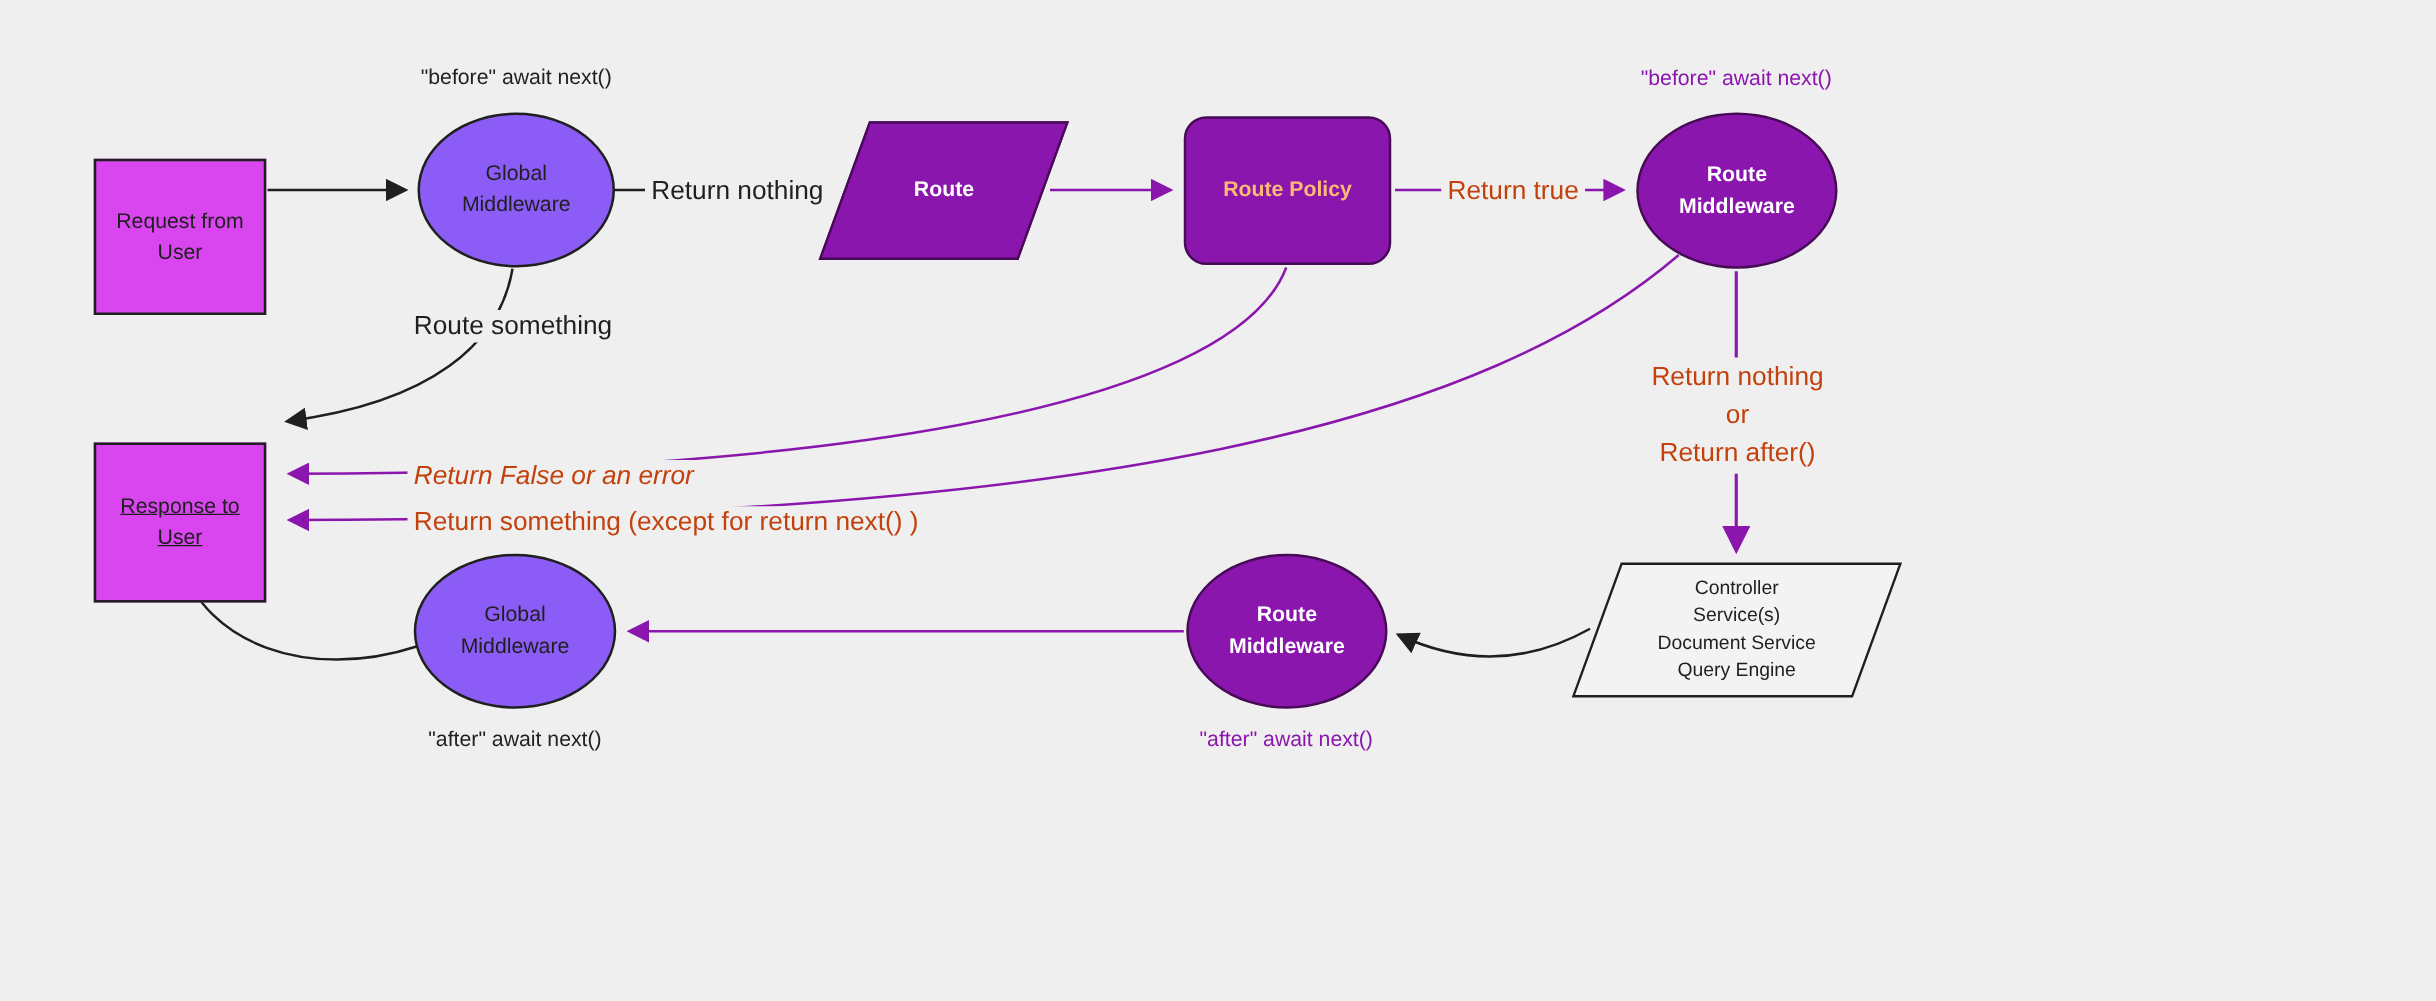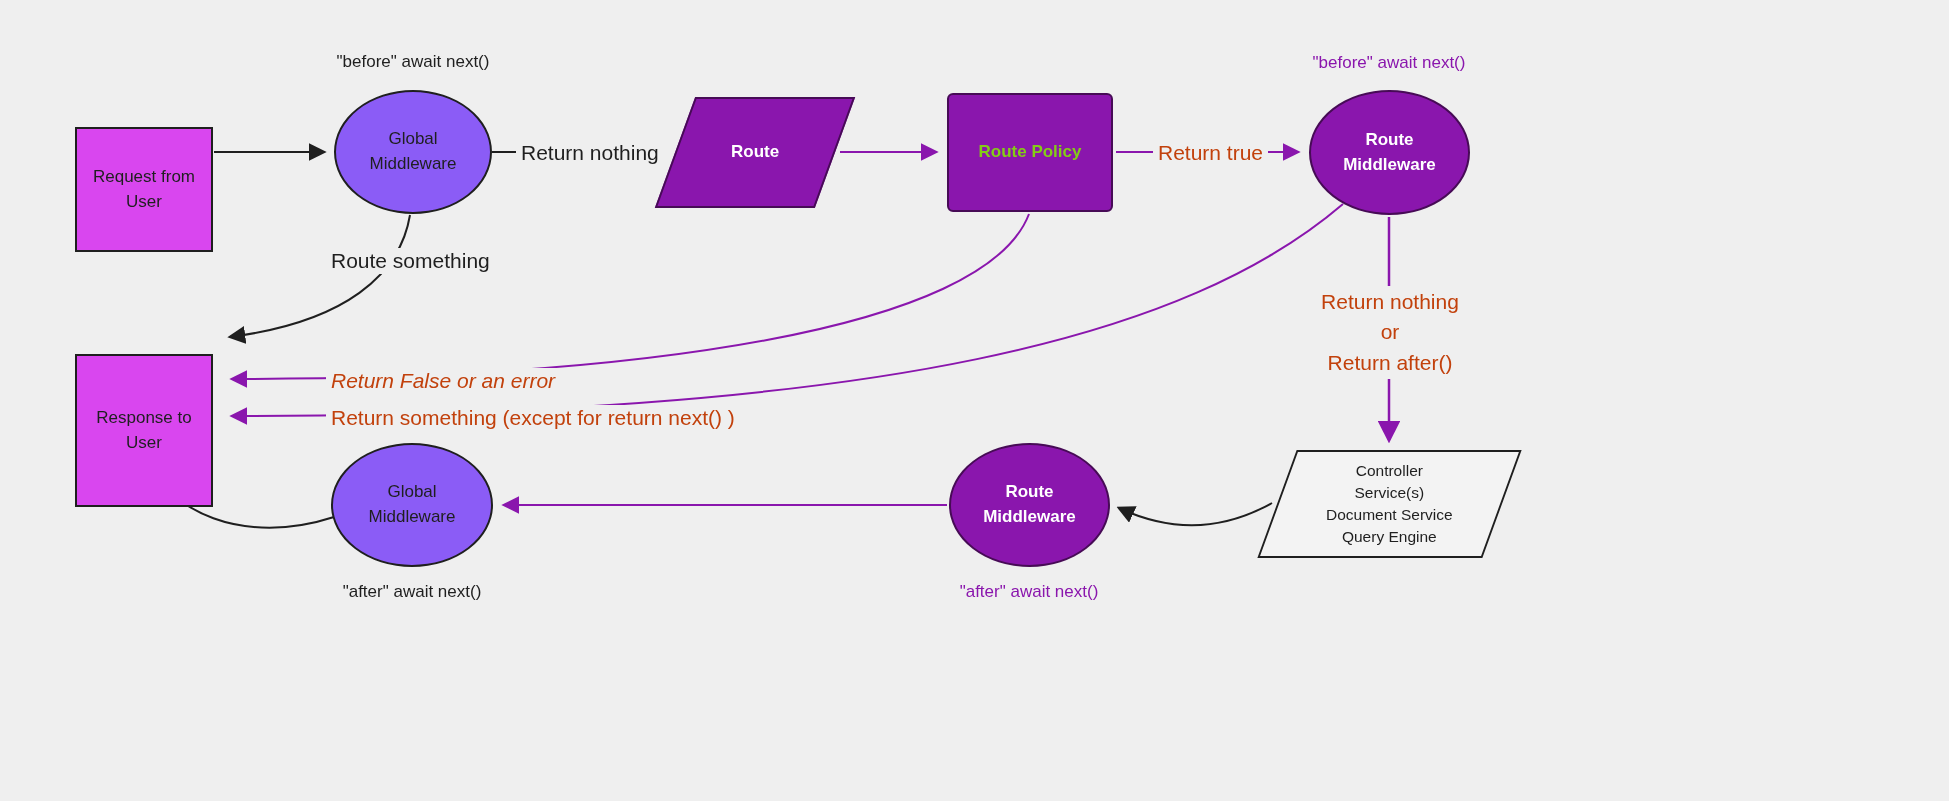--- a/index.html
+++ b/index.html
@@ -6,22 +6,22 @@
   html,body { background:#efefef; font-family:"Liberation Sans", sans-serif; }
   .canvas { position:relative; width:1949px; height:801px; background:#efefef; overflow:hidden; }
   .layer { position:absolute; left:0; top:0; width:1949px; height:801px; }
 
   .node { position:absolute; display:flex; align-items:center; justify-content:center;
           text-align:center; font-size:17px; color:#1f1f1f; line-height:1.45; }
   .node .label span { display:block; }
 
   .rect    { background:#d946ef; border:2px solid #1f1f1f;margin-top:39px; }
   .ellipse { background:#8b5cf6; border:2px solid #1f1f1f; border-radius:50%; }
-  .round   { background:#8a16ad; border:2px solid #470b56; border-radius:6px;
-             color:#84cc16; font-weight:bold; }
+  .round   { background:#8a16ad; border:2px solid #470b56; border-radius:18px;
+             color:#fdba74; font-weight:bold; }
   .para    { border:2px solid; transform:skewX(-20deg); }
   .para .label { transform:skewX(20deg); }
   .para.purple { background:#8a16ad; border-color:#470b56; color:#ffffff; font-weight:bold; }
   .para.light  { background:#f3f3f3; border-color:#1f1f1f; font-size:15.5px; line-height:1.42; }
   .ellipse.purple { background:#8a16ad; border-color:#470b56; color:#ffffff; font-weight:bold; }
 
   .edge-label { position:absolute; font-size:21px; color:#1f1f1f; background:#efefef;
                 padding:1px 5px; white-space:nowrap; }
   .edge-label.purple { color:#c2410c; }
   .edge-label.multiline { white-space:normal; text-align:center; line-height:1.45; }
@@ -125,20 +125,20 @@
     </div>
   </div>
 
   <div class="node ellipse" style="left:331px; top:443px; width:162px; height:124px;">
     <div class="label">
       <span>Global</span>
       <span>Middleware</span>
     </div>
   </div>
 
-  <div class="node rect" style="left:75px; top:315px; width:138px; height:153px;">
+  <div class="node rect" style="left:75px; top:315px; width:138px; height:128px;text-decoration:underline;">
     <div class="label">
       <span>Response to</span>
       <span>User</span>
     </div>
   </div>
 
 </div>
 
 </body></html>

